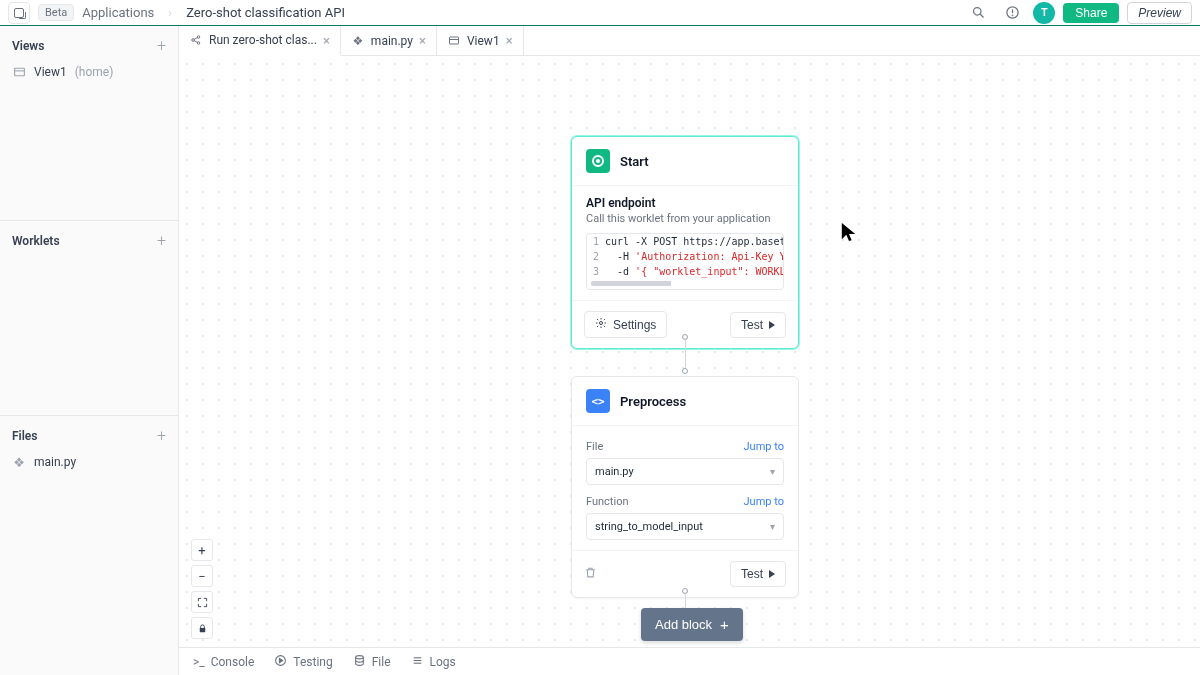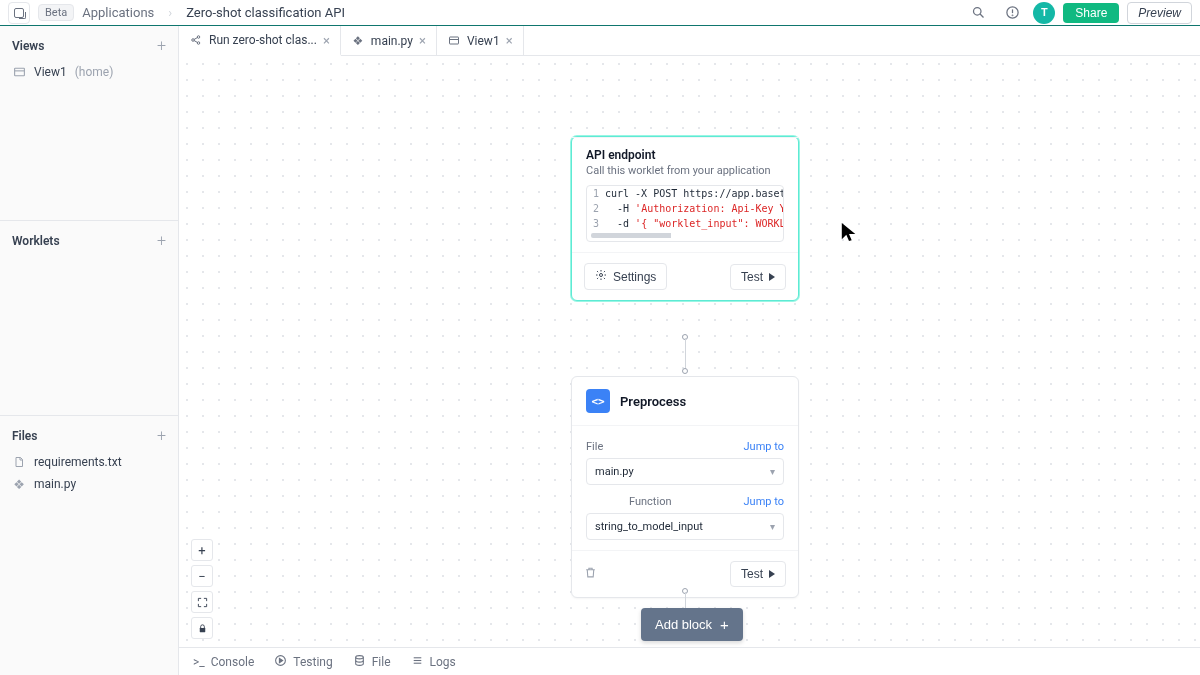--- a/index.html
+++ b/index.html
@@ -151,29 +151,20 @@
         <span class="plus-btn">+</span>
       </div>
     </div>
 
     <div class="sb-section sb-sec-files">
       <div class="panel-hdr">
         <span>Files</span>
         <span class="plus-btn">+</span>
       </div>
       <div class="sb-item">
-        <span class="sb-icon file-icon-txt">
-          <svg width="12" height="12" viewBox="0 0 24 24" fill="none" stroke="currentColor" stroke-width="2">
-              <path d="M6 3h9l4 4v14H6z"></path>
-              <path d="M14 3v5h5"></path>
-            </svg>
-        </span>
-        <span>requirements.txt</span>
-      </div>
-      <div class="sb-item">
         <span class="sb-icon file-icon-py">❖</span>
         <span>main.py</span>
       </div>
     </div>
   </div>
 
   <div class="main">
     <div class="tabbar">
       <div class="tab active">
         <span class="tab-icon" style="color:#6b7280;">
@@ -201,20 +192,26 @@
             </svg>
         </span>
         <span>View1</span>
         <span class="close">×</span>
       </div>
     </div>
 
     <div class="canvas">
 
       <div class="node start" style="left:392px; top:80px;">
+        <div class="node-hdr">
+          <div class="node-icn green">
+              <div class="start-circle"></div>
+            </div>
+          <div class="node-title">Start</div>
+        </div>
         <div class="node-body">
           <div class="node-label">API endpoint</div>
           <div class="node-sub">Call this worklet from your application</div>
           <div class="codebox">
             <div class="code-line">
                 <span class="ln">1</span>
                 <span class="code-txt">curl -X POST https://app.baseten</span>
               </div>
             <div class="code-line">
                 <span class="ln">2</span>
@@ -257,21 +254,21 @@
         </div>
         <div class="node-body">
           <div class="field-row">
             <span class="field-lbl">File</span>
             <span class="jump-link">Jump to</span>
           </div>
           <div class="select">
             <span>main.py</span>
             <span class="chev">▾</span>
           </div>
-          <div class="field-row" style="margin-top:10px;margin-left:43px;">
+          <div class="field-row" style="margin-top:10px;">
             <span class="field-lbl">Function</span>
             <span class="jump-link">Jump to</span>
           </div>
           <div class="select">
             <span>string_to_model_input</span>
             <span class="chev">▾</span>
           </div>
         </div>
         <div class="node-footer">
           <span class="trash-icn">

